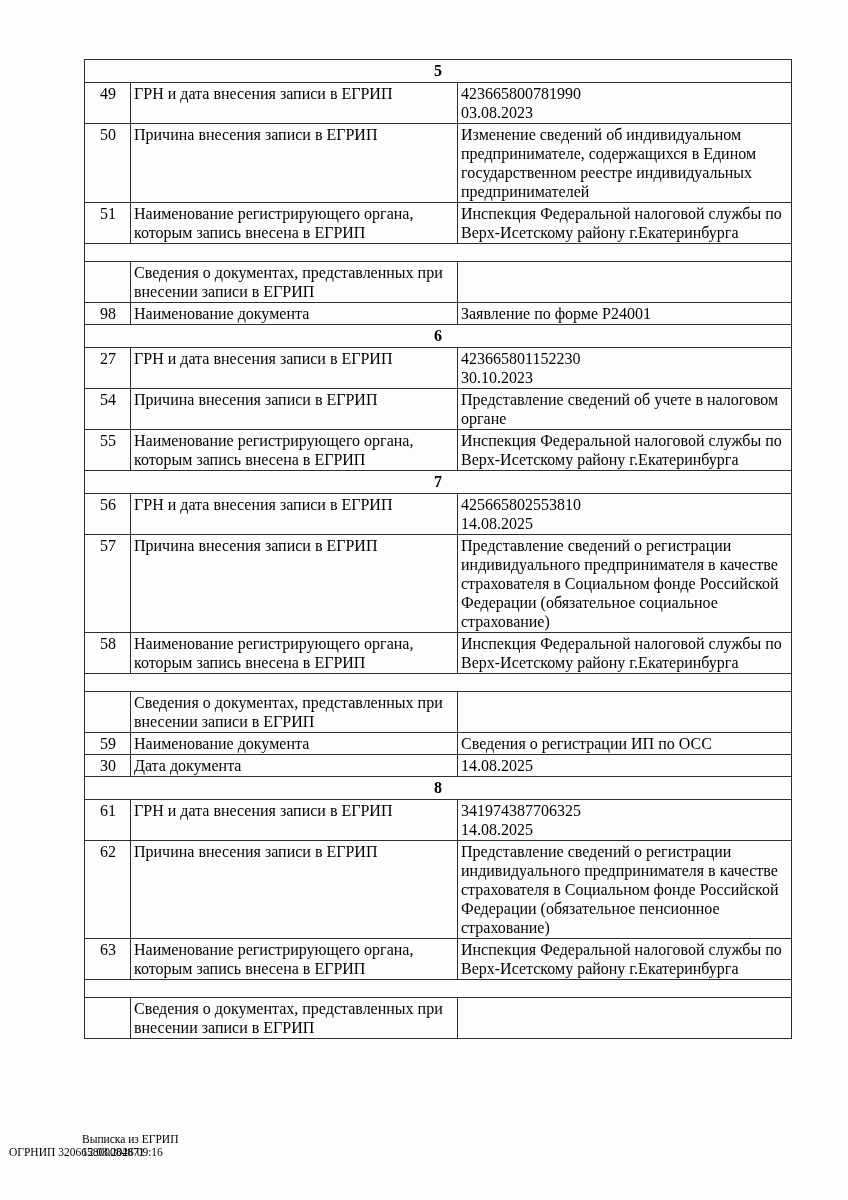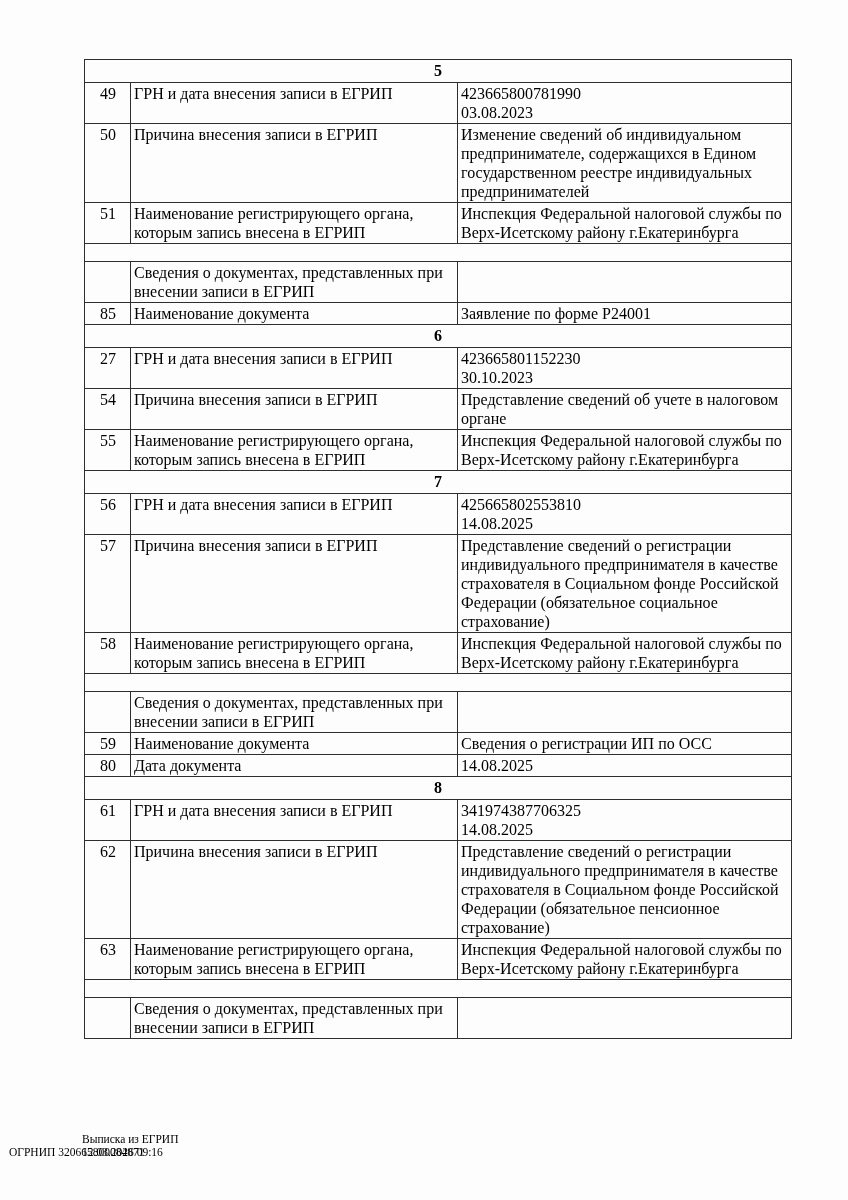--- a/index.html
+++ b/index.html
@@ -111,21 +111,21 @@
         </tr>
         <tr class="spacer-row">
           <td colspan="3"></td>
         </tr>
         <tr>
           <td class="col-num"></td>
           <td>Сведения о документах, представленных при внесении записи в ЕГРИП</td>
           <td></td>
         </tr>
         <tr>
-          <td class="col-num">85</td>
+          <td class="col-num">98</td>
           <td>Наименование документа</td>
           <td>Заявление по форме Р24001</td>
         </tr>
         <tr class="sec-row">
           <td colspan="3">6</td>
         </tr>
         <tr>
           <td class="col-num">27</td>
           <td>ГРН и дата внесения записи в ЕГРИП</td>
           <td>
@@ -171,21 +171,21 @@
           <td class="col-num"></td>
           <td>Сведения о документах, представленных при внесении записи в ЕГРИП</td>
           <td></td>
         </tr>
         <tr>
           <td class="col-num">59</td>
           <td>Наименование документа</td>
           <td>Сведения о регистрации ИП по ОСС</td>
         </tr>
         <tr>
-          <td class="col-num">80</td>
+          <td class="col-num">30</td>
           <td>Дата документа</td>
           <td>14.08.2025</td>
         </tr>
         <tr class="sec-row">
           <td colspan="3">8</td>
         </tr>
         <tr>
           <td class="col-num">61</td>
           <td>ГРН и дата внесения записи в ЕГРИП</td>
           <td>

